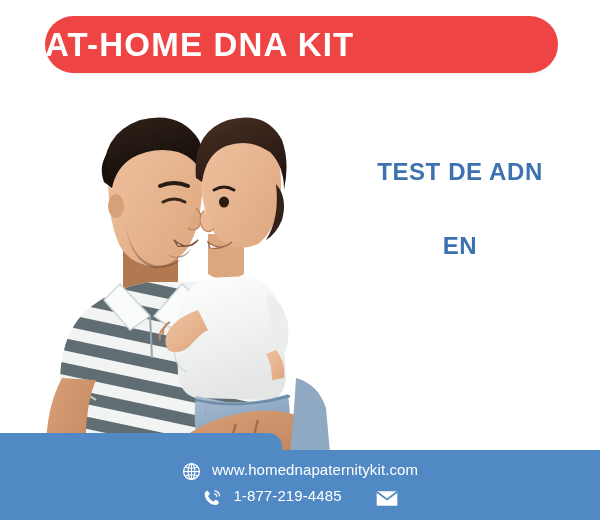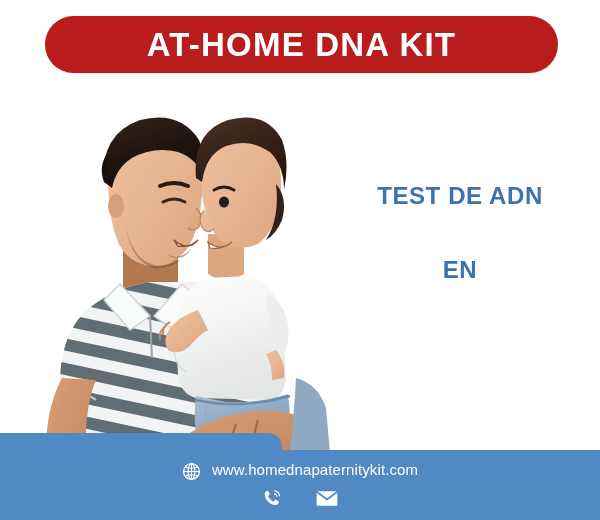--- a/index.html
+++ b/index.html
@@ -16,25 +16,25 @@
     width:600px; height:520px;
     background:#ffffff;
     overflow:hidden;
   }
 
   
   .header-banner {
     position:absolute;
     left:45px; top:16px;
     width:513px; height:57px;
-    background:#b91c1c;
+    background:#ef4444;
     border-radius:28.5px;
     display:flex;
     align-items:center;
-    justify-content:center;
+    justify-content:flex-start;
     box-shadow:0 1px 2px rgba(0,0,0,0.06);
   }
   .header-title {
     color:#ffffff;
     font-size:33px;
     font-weight:bold;
     letter-spacing:1.2px;
     line-height:1;
     white-space:nowrap;
   }
@@ -45,21 +45,20 @@
     left:335px; top:160px;
     width:250px;
     text-align:center;
   }
   .headline-line {
     color:#3d72b0;
     font-size:24px;
     font-weight:bold;
     letter-spacing:0.6px;
     line-height:1;
-    margin-top:24px;
   }
   .headline-line + .headline-line { margin-top:50px; }
 
   
   .photo-wrap {
     position:absolute;
     left:0px; top:78px;
     width:330px; height:375px;
     overflow:hidden;
   }
@@ -279,20 +278,21 @@
 
       <div class="contact-item">
         <svg class="ficon" width="20" height="20" viewBox="0 0 24 24">
           <path d="M6.6 3.2 C5.2 3.2 3.2 5.0 3.2 6.8 C3.2 13.8 9.6 20.4 16.6 20.4
                    C18.4 20.4 20.3 18.5 20.3 17.1 C20.3 16.4 17.2 14.2 16.4 14.2
                    C15.6 14.2 14.3 16.4 13.6 16.2 C11.3 15.4 8.1 12.2 7.3 9.9
                    C7.1 9.2 9.3 7.9 9.3 7.1 C9.3 6.3 7.3 3.2 6.6 3.2 Z" fill="#ffffff"></path>
           <path d="M15.4 3.4 Q20.4 4.3 21.0 9.3" fill="none" stroke="#ffffff" stroke-width="1.5" stroke-linecap="round"></path>
           <path d="M15.0 7.0 Q17.6 7.6 17.9 10.0" fill="none" stroke="#ffffff" stroke-width="1.4" stroke-linecap="round"></path>
         </svg>
+        <span class="contact-text">1-877-219-4485</span>
       </div>
 
       <div class="contact-item">
         <svg class="ficon" width="22" height="17" viewBox="0 0 26 19">
           <rect x="0.8" y="0.8" width="24.4" height="17.4" rx="1.4" fill="#ffffff"></rect>
           <path d="M0.8 1.6 L13 10.6 L25.2 1.6" fill="none" stroke="#5189c4" stroke-width="2.1"></path>
         </svg>
       </div>
 
     </div>

